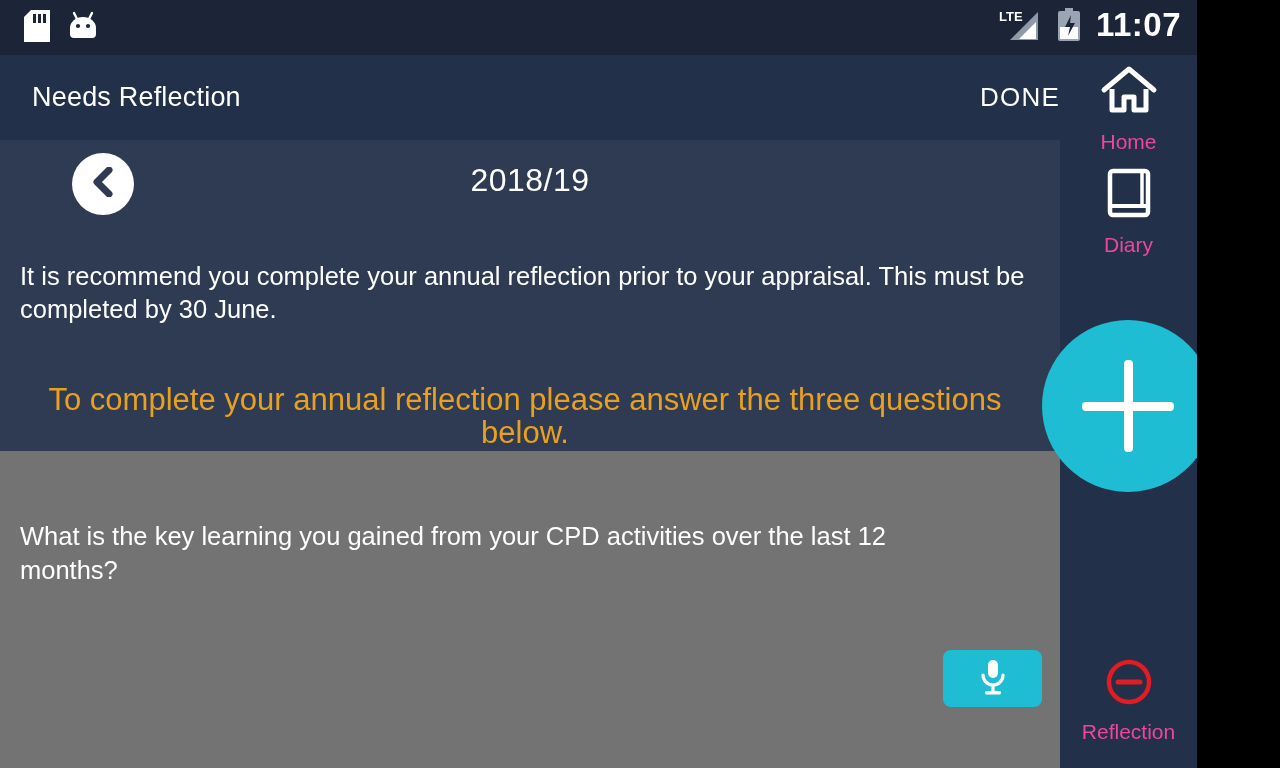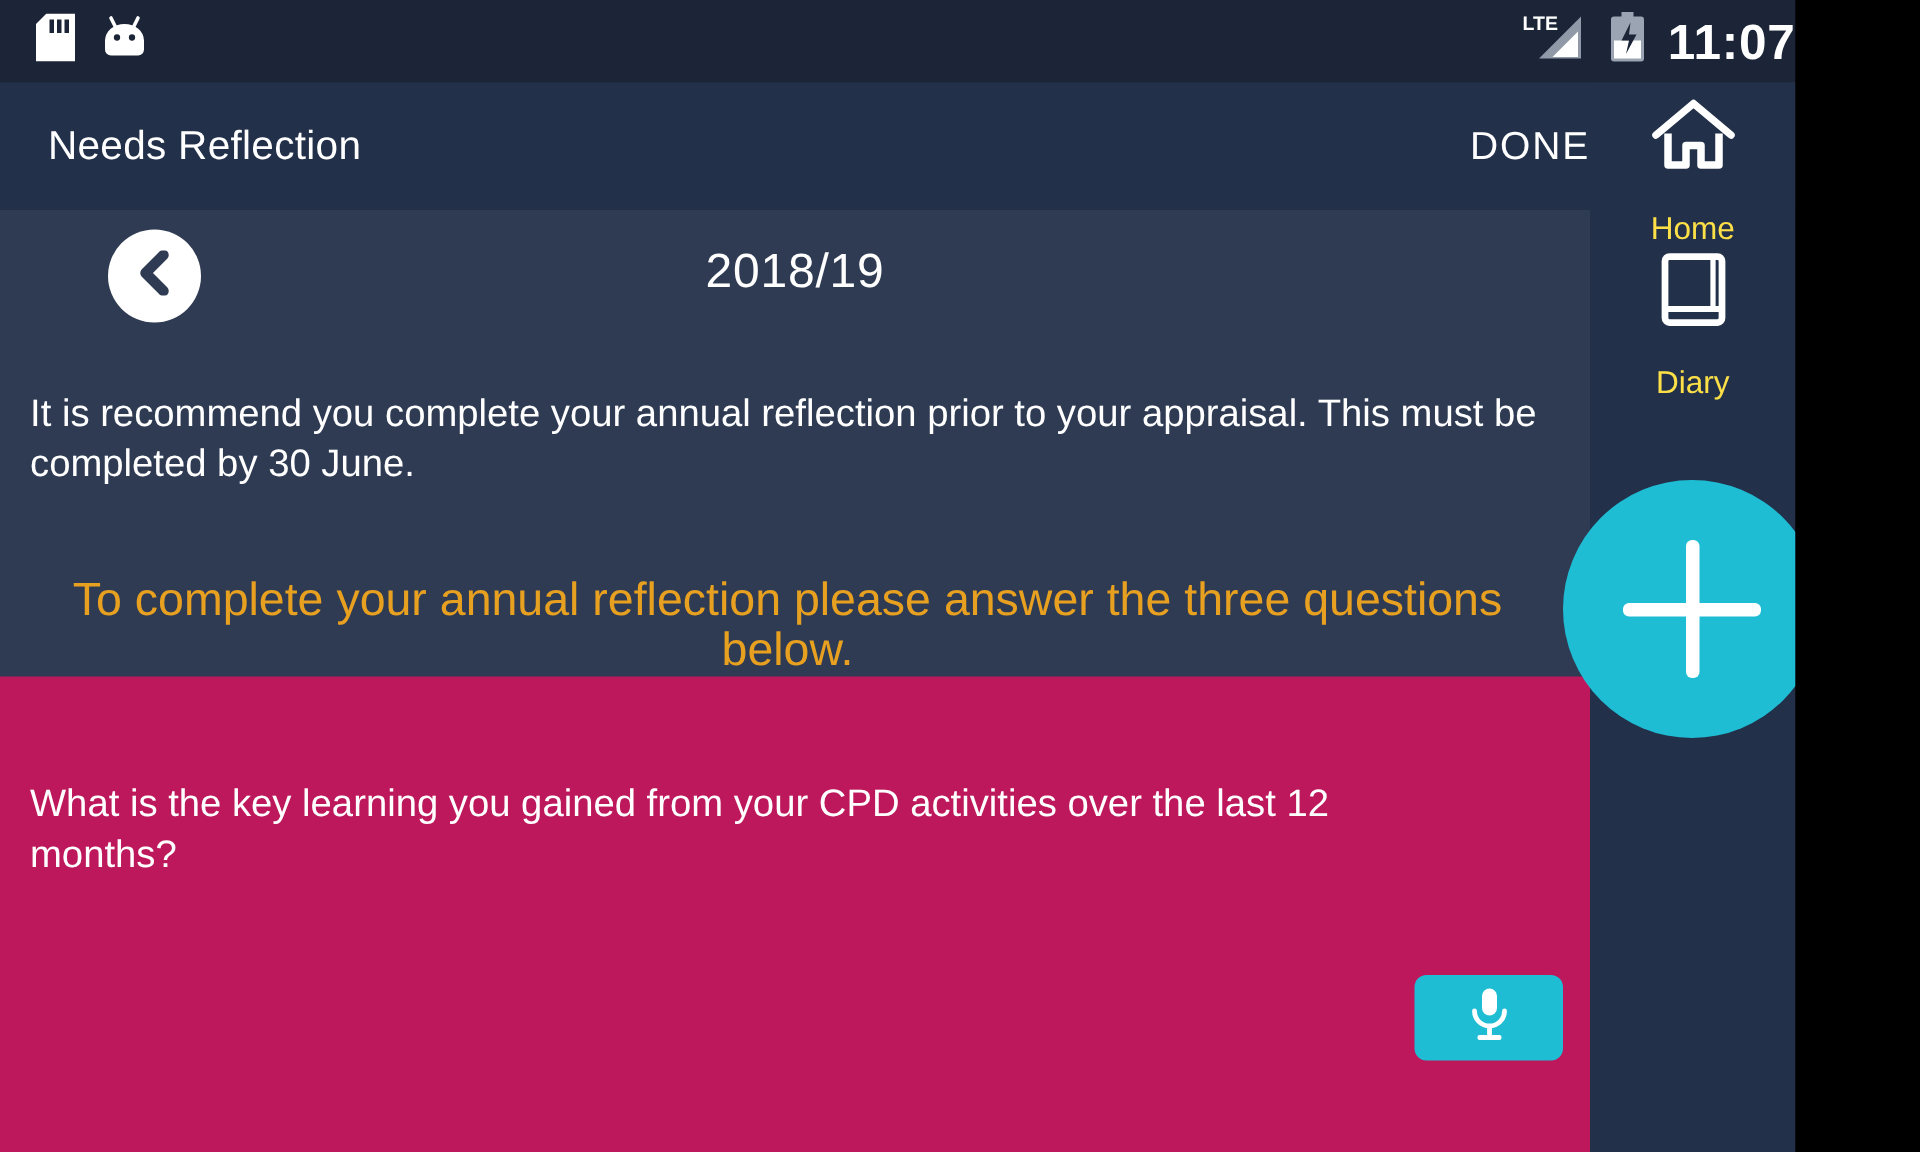--- a/index.html
+++ b/index.html
@@ -23,22 +23,22 @@
 
   
   #status-bar {
     position: absolute; left: 0; top: 0;
     width: 1197px; height: 55px;
     background: #1b2537;
     display: flex; align-items: center;
   }
   .sb-left { display: flex; align-items: center; gap: 17px; padding-left: 24px; }
   .sb-right {
-    margin-left: auto; display: flex; align-items: center;
-    gap: 15px; padding-right: 0;
+    margin-left: auto; display: flex; align-items: flex-start;
+    gap: 15px; padding-right: 16px;
   }
   #status-time {
     color: #fff; font-size: 33px; font-weight: 700;
     letter-spacing: 0.5px; line-height: 1;
   }
 
   
   #app-bar {
     position: absolute; left: 0; top: 55px;
     width: 1197px; height: 85px;
@@ -52,21 +52,21 @@
   #done-button {
     margin-left: auto; color: #fff; font-size: 26px;
     font-weight: 500; letter-spacing: 1.2px;
     padding-right: 137px; cursor: pointer;
   }
 
   
   #content {
     position: absolute; left: 0; top: 140px;
     width: 1060px; height: 628px;
-    background: #be185d;
+    background: #737373;
   }
   #intro-panel {
     background: #2e3b52;
     height: 311px;
     position: relative;
   }
   #back-button {
     position: absolute; left: 72px; top: 13px;
     width: 62px; height: 62px; border-radius: 50%;
     background: #fff; cursor: pointer;
@@ -106,21 +106,21 @@
     position: absolute; left: 1060px; top: 55px;
     width: 137px; height: 713px;
     background: #22304a;
   }
   .nav-item {
     position: absolute; left: 0; width: 137px;
     display: flex; flex-direction: column;
     align-items: center; cursor: pointer;
   }
   .nav-label {
-    color: #fde047; font-size: 21px; margin-top: 20px;
+    color: #ec4899; font-size: 21px; margin-top: 10px;
     font-weight: 400; white-space: nowrap;
   }
   #nav-home { top: 9px; }
   #nav-diary { top: 112px; align-items: center; }
   #nav-devneeds { top: 477px; }
   #nav-reflection { top: 603px; }
   #fab-add {
     position: absolute; left: 1042px; top: 320px;
     width: 172px; height: 172px; border-radius: 50%;
     background: #1fbdd3; cursor: pointer;
@@ -228,20 +228,29 @@
         <svg width="46" height="52" viewBox="0 0 46 52">
           <rect x="4" y="4" width="38" height="44" rx="3" stroke="#fff" stroke-width="4.5" fill="none"></rect>
           <line x1="6" y1="39" x2="40" y2="39" stroke="#fff" stroke-width="4"></line>
           <line x1="36" y1="6" x2="36" y2="38" stroke="#fff" stroke-width="3.5"></line>
         </svg>
       </span>
       <span class="nav-label">Diary</span>
     </div>
 
 
+    <div class="nav-item" id="nav-reflection">
+      <span>
+        <svg width="48" height="48" viewBox="0 0 48 48">
+          <circle cx="24" cy="24" r="20" stroke="#e31b23" stroke-width="4.5" fill="none"></circle>
+          <line x1="13" y1="24" x2="35" y2="24" stroke="#e31b23" stroke-width="5" stroke-linecap="round"></line>
+        </svg>
+      </span>
+      <span class="nav-label">Reflection</span>
+    </div>
   </div>
 
   <div id="fab-add">
     <span style="position:relative;width:92px;height:92px;display:block;">
       <i class="fab-bar fab-h" style="left:0;top:41.5px;"></i>
       <i class="fab-bar fab-v" style="left:41.5px;top:0;"></i>
     </span>
   </div>
 
 </div>

